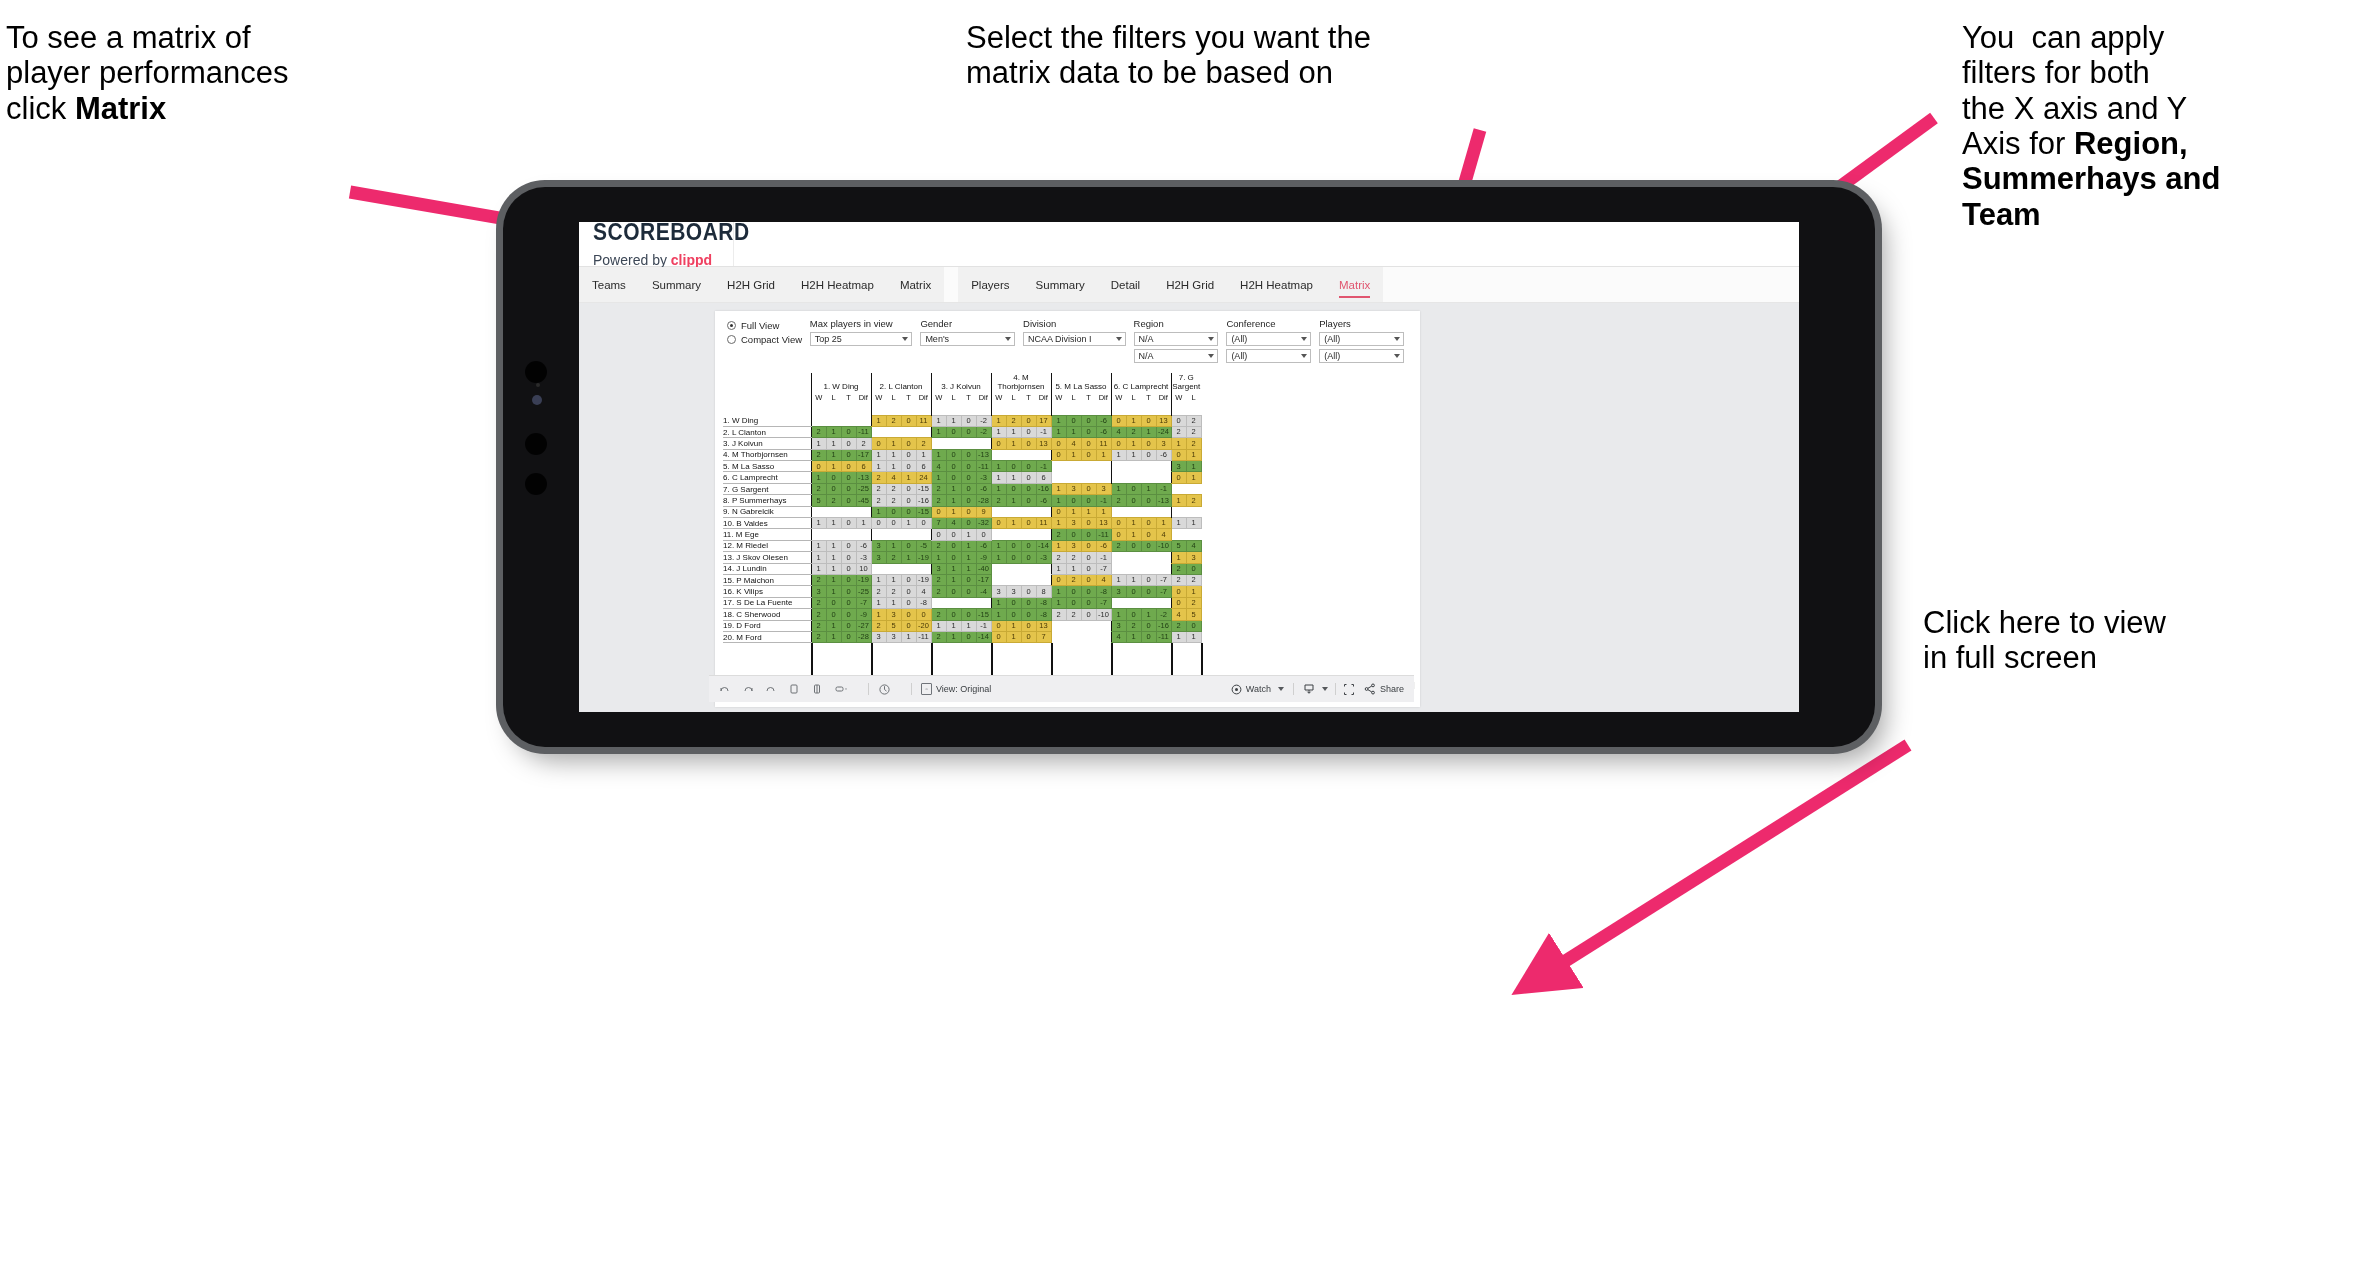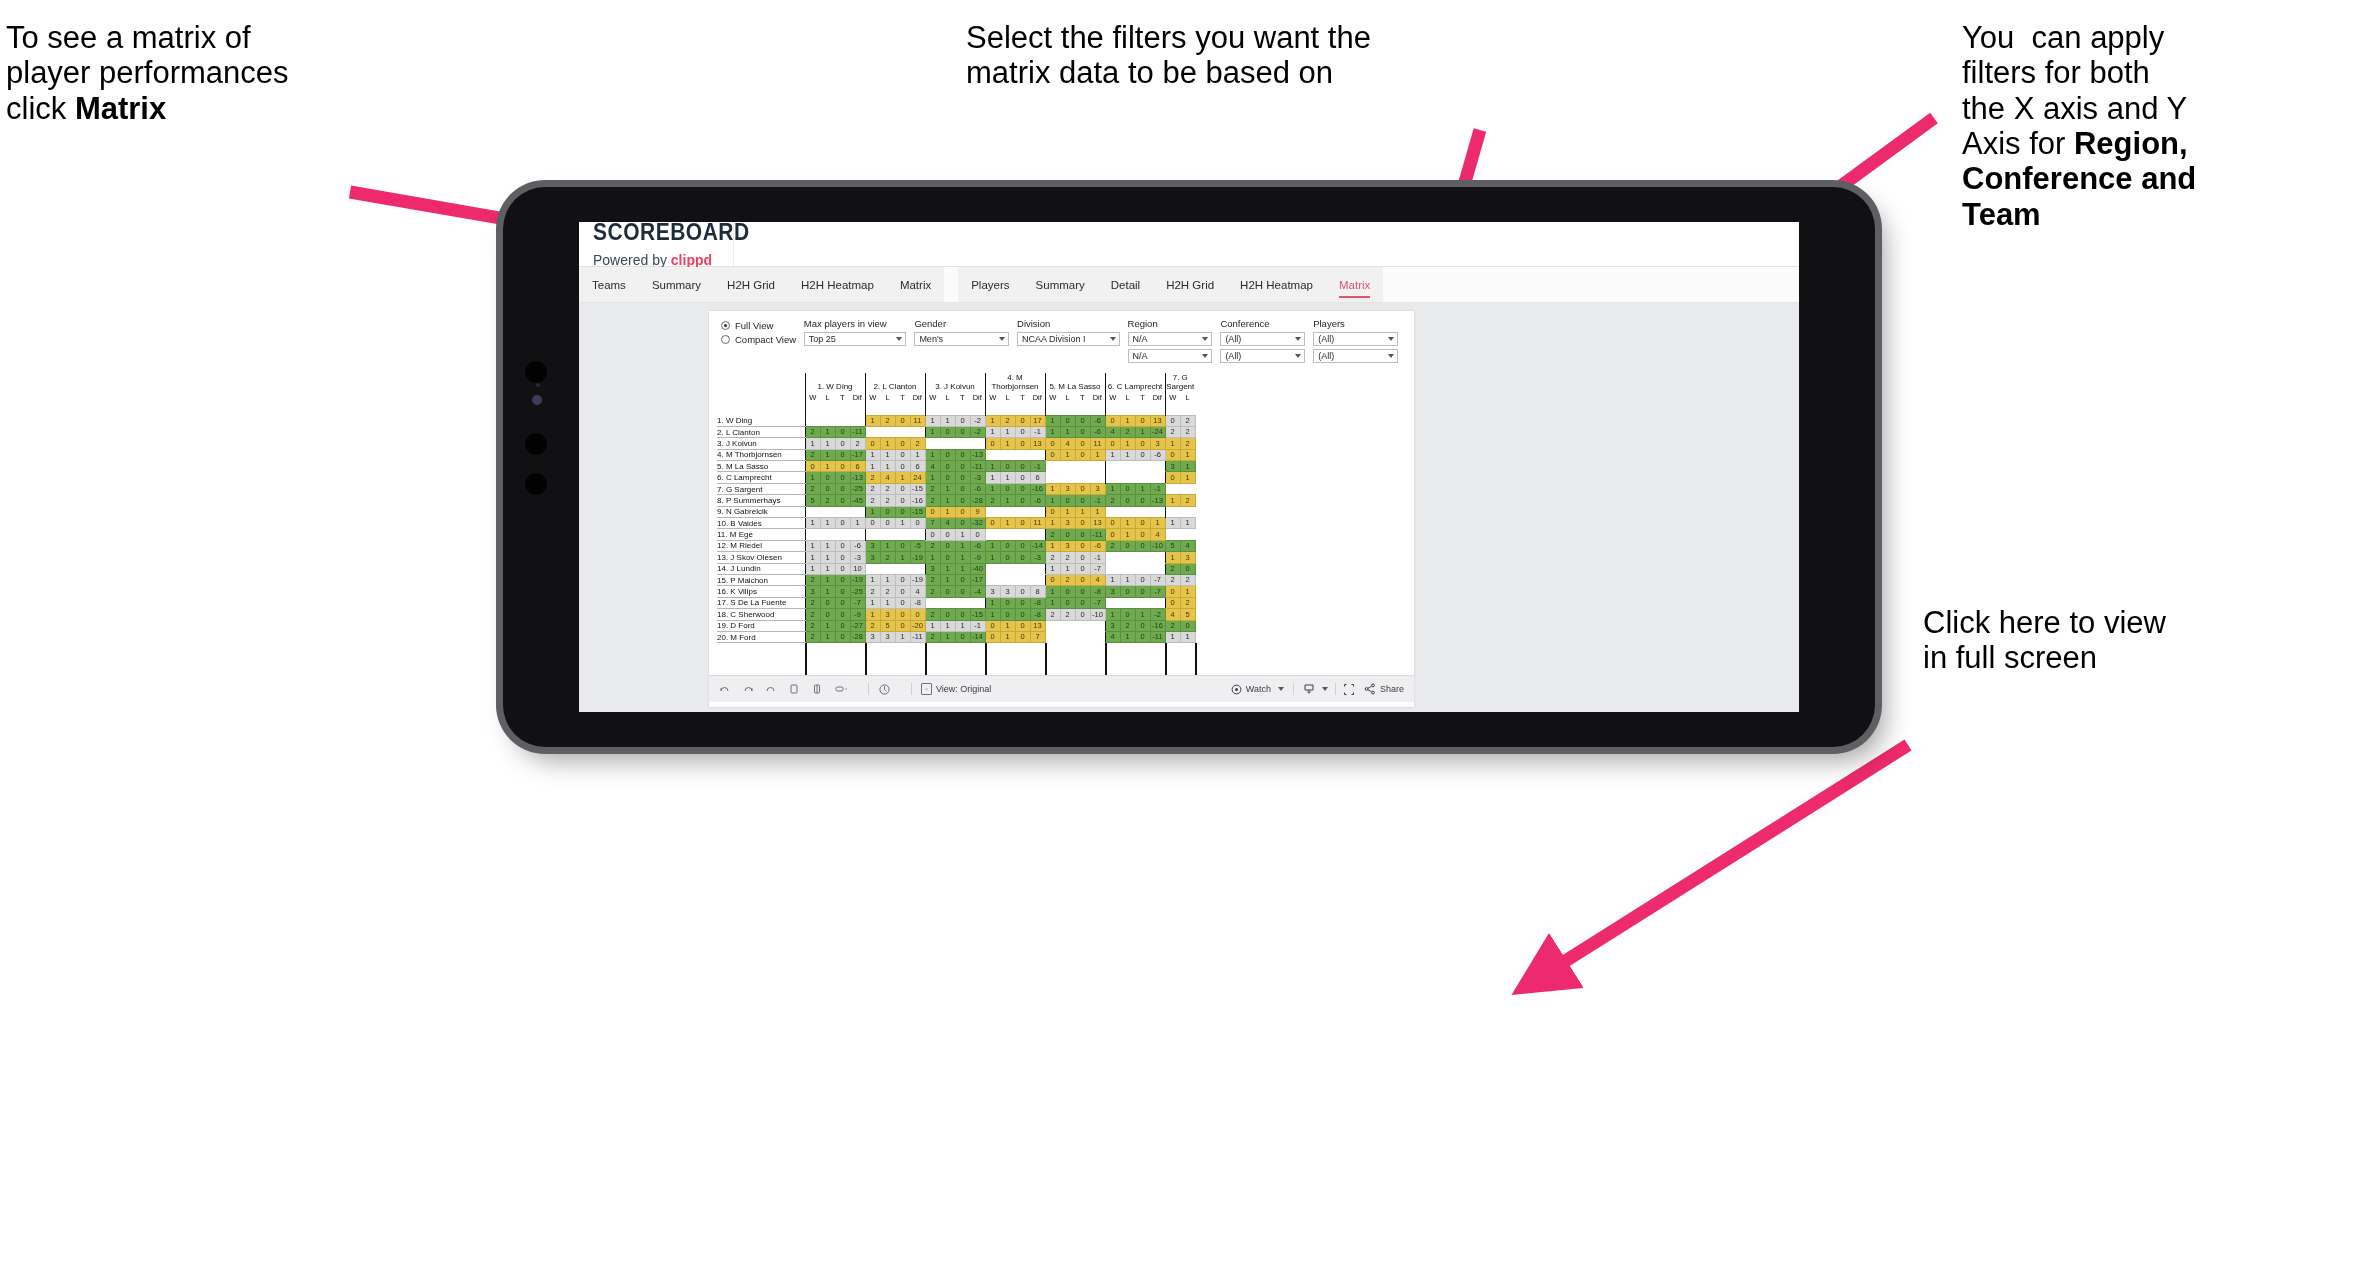--- a/index.html
+++ b/index.html
@@ -103,21 +103,21 @@
     content:""; position:absolute; left:13px; right:13px; bottom:4px;
     height:2px; background:#e0556f;
   }
 
   
   #content {
     position:relative; height: calc(100% - 45px - 36px);
     background:#e9eaec; padding: 10px 0 0 0;
   }
   #sheet {
-    position:absolute; left:130px; top:8px;
+    position:absolute; left:136px; top:8px;
     width: 705px; height: 396px;
     background:#fff; box-shadow:0 0 2px rgba(0,0,0,.12);
     padding: 7px 8px 0 8px;
   }
 
   
   #filters { display:flex; align-items:flex-start; gap:0; padding-left:4px; }
   .viewtoggle { width:84px; padding-top:2px; }
   .radio-row { display:flex; align-items:center; gap:5px; margin-bottom:3px; }
   .radio {
@@ -217,21 +217,21 @@
 player performances
 click </span><b>Matrix</b></div>
 
   <div class="anno" id="anno-filters">Select the filters you want the
 matrix data to be based on</div>
 
   <div class="anno" id="anno-axis"><span>You  can apply
 filters for both
 the X axis and Y
 Axis for </span><b>Region,
-Conference and
+Summerhays and
 Team</b></div>
 
   <div class="anno" id="anno-full">Click here to view
 in full screen</div>
 
   <svg class="arrow-svg" viewBox="0 0 2378 1280">
     <defs>
       <marker id="ah" markerWidth="5" markerHeight="5" refX="2.4" refY="2.5" orient="auto">
         <path d="M0,0 L5,2.5 L0,5 z" fill="#ed2a6d"></path>
       </marker>

